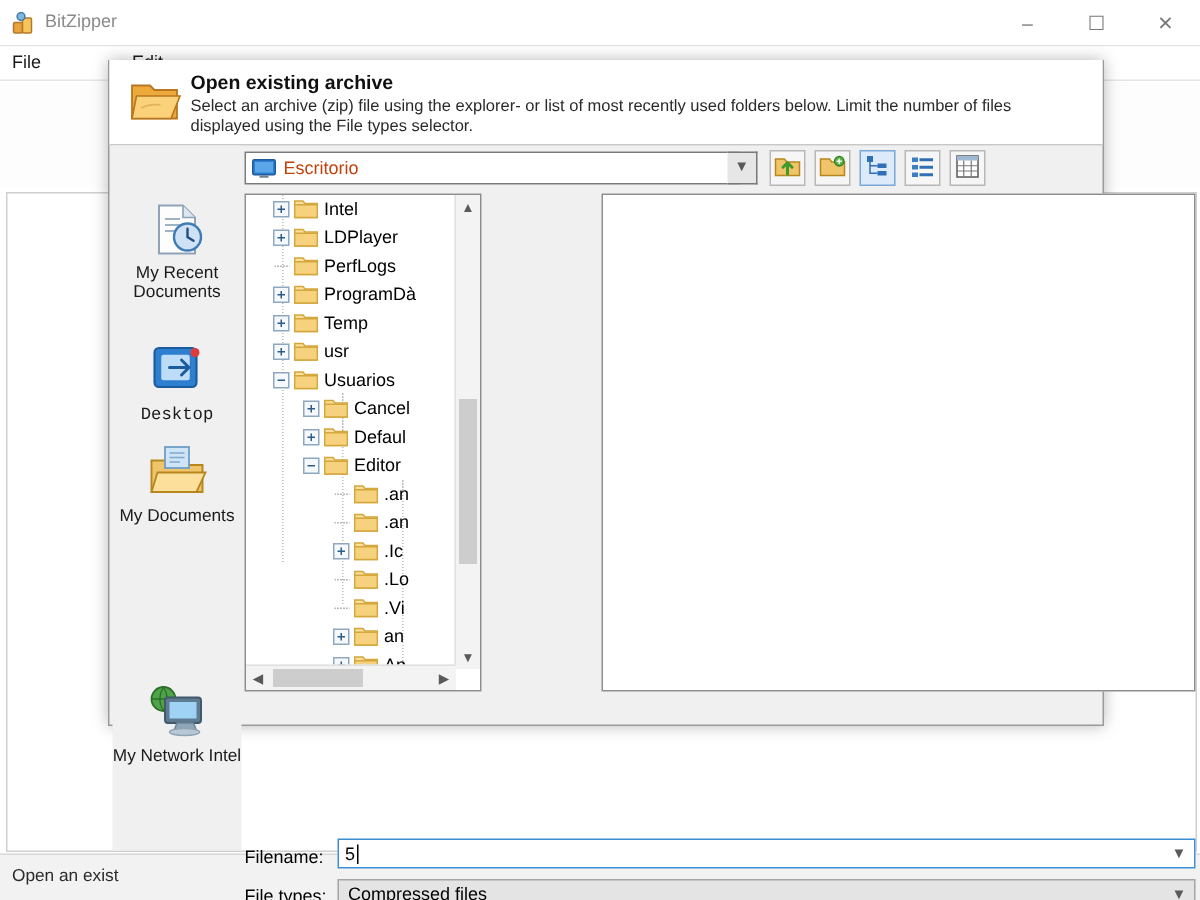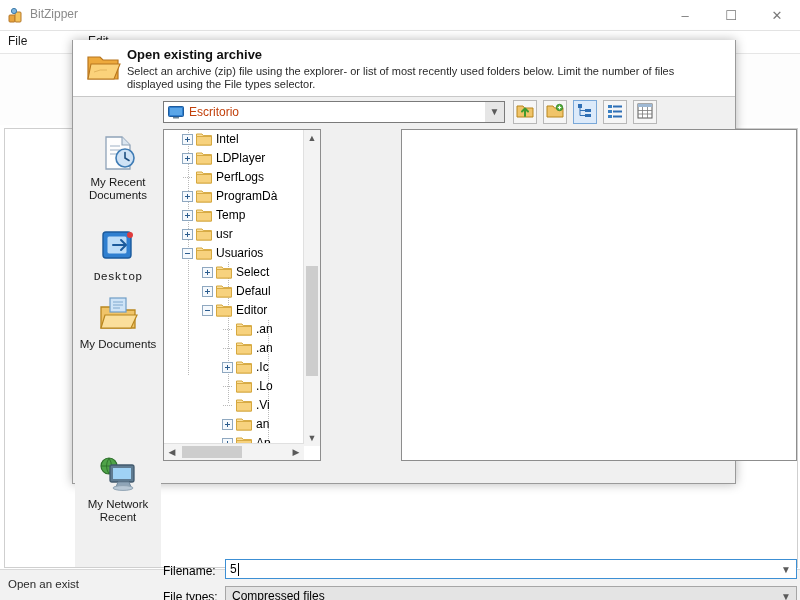--- a/index.html
+++ b/index.html
@@ -294,21 +294,21 @@
       <span class="pico">
         <svg width="44" height="40" viewBox="0 0 44 40">
           <circle cx="13" cy="11" r="8" fill="#4fa349" stroke="#2d6f2a" stroke-width="1.2"></circle>
           <path d="M5 11 h16 M13 3 q5 8 0 16 M13 3 q-5 8 0 16" fill="none" stroke="#2d6f2a" stroke-width="0.9"></path>
           <rect x="14" y="10" width="24" height="17" rx="2" fill="#5f7b91" stroke="#41596d" stroke-width="1.3"></rect>
           <rect x="17" y="13" width="18" height="11" fill="#9fd2f5"></rect>
           <path d="M22 27 h11 l2 5 H20 Z" fill="#8fa5b8" stroke="#6d8599"></path>
           <ellipse cx="27" cy="33" rx="10" ry="2.4" fill="#b8c8d6" stroke="#8fa3b3"></ellipse>
         </svg>
       </span>
-      <span class="plbl">My Network Recent</span>
+      <span class="plbl">My Network Intel</span>
     </div>
   </div>
 
   <div id="tree-panel">
     <div id="tree-inner">
       <div class="vline" id="tl-1" style="left:24px;top:0;height:246px;"></div>
       <div class="vline" id="tl-2" style="left:64px;top:132px;height:142px;"></div>
       <div class="vline" id="tl-3" style="left:104px;top:190px;height:126px;"></div>
       <div id="tree-nodes">
           <div class="tnode" style="top: 0px; left: 18px;">
@@ -386,21 +386,21 @@
           </div>
           <div class="tnode" style="top: 133px; left: 38px;">
             <span class="plus">
               <i class="h"></i>
               <i class="v"></i>
             </span>
             <span class="ico"><svg width="16" height="14" viewBox="0 0 16 14">
                 <path d="M0.5 2 h5.5 l1.3 1.6 H15.5 V13 H0.5 Z" fill="#fbdf9b" stroke="#d4a63c" stroke-width="1"></path>
                 <path d="M0.5 4.5 H15.5 V13 H0.5 Z" fill="#f7d27e" stroke="#d4a63c" stroke-width="0.9"></path>
               </svg></span>
-            <span class="lbl">Select</span>
+            <span class="lbl">Cancel</span>
           </div>
           <div class="tnode" style="top: 152px; left: 38px;">
             <span class="plus">
               <i class="h"></i>
               <i class="v"></i>
             </span>
             <span class="ico"><svg width="16" height="14" viewBox="0 0 16 14">
                 <path d="M0.5 2 h5.5 l1.3 1.6 H15.5 V13 H0.5 Z" fill="#fbdf9b" stroke="#d4a63c" stroke-width="1"></path>
                 <path d="M0.5 4.5 H15.5 V13 H0.5 Z" fill="#f7d27e" stroke="#d4a63c" stroke-width="0.9"></path>
               </svg></span>

